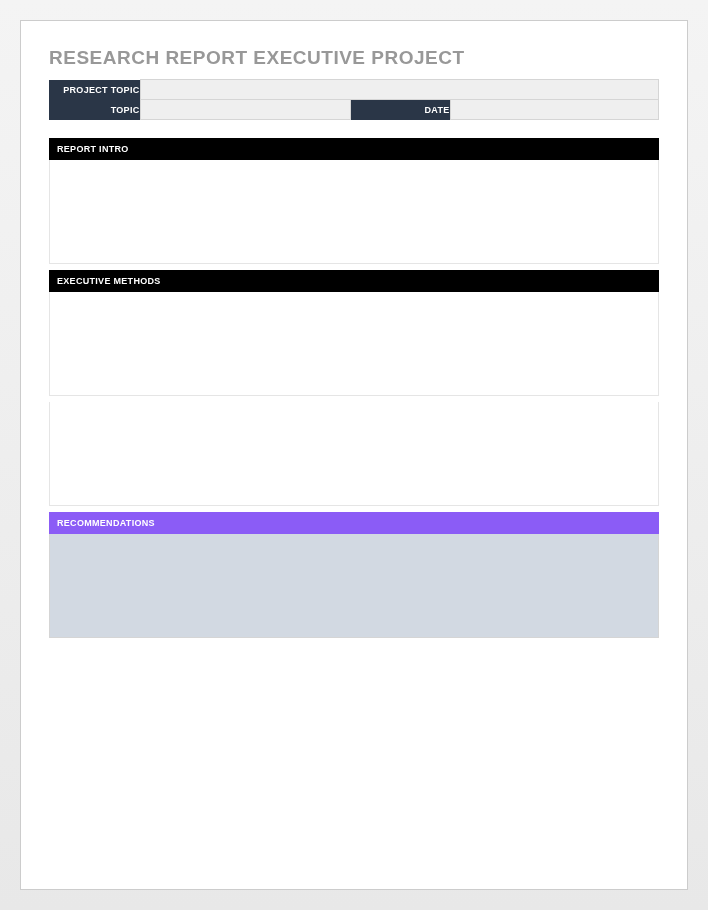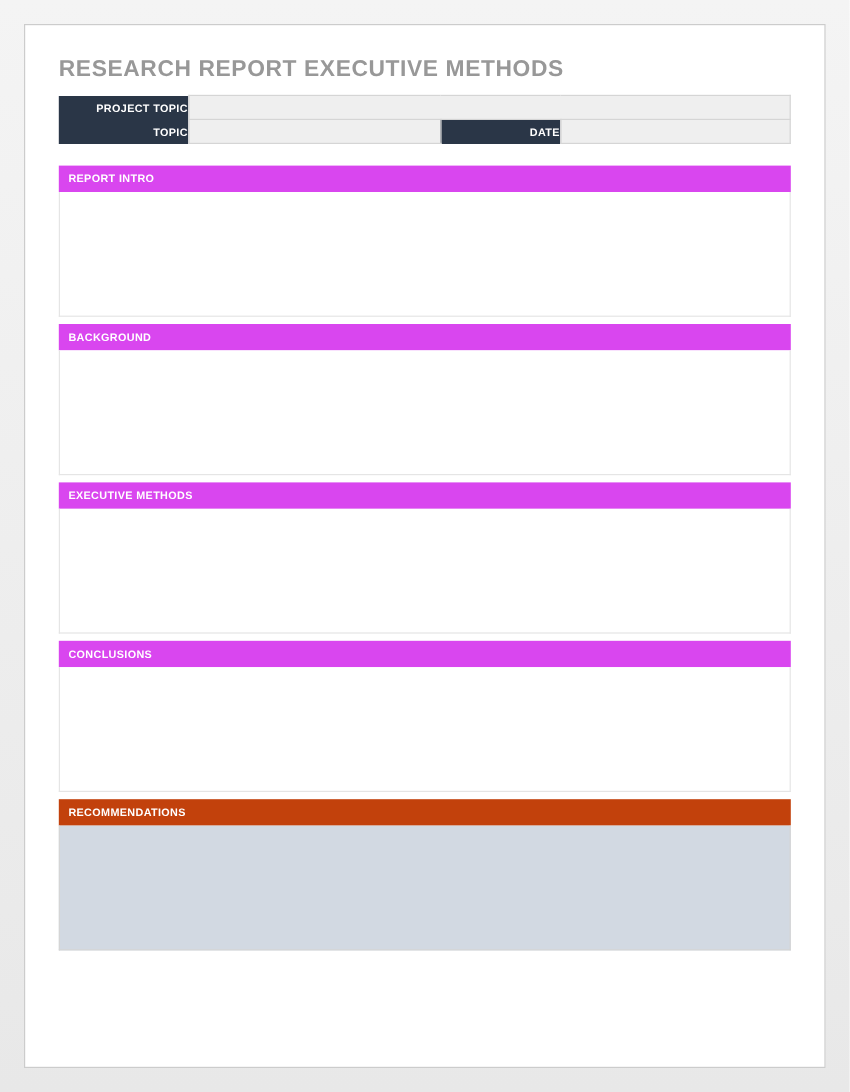--- a/index.html
+++ b/index.html
@@ -37,39 +37,39 @@
       padding: 0;
       height: 20px;
     }
     .label-cell {
       background: #2a3647;
       color: #ffffff;
       font-size: 9px;
       font-weight: bold;
       text-align: right;
       padding-right: 6px;
-      width: 108px;
+      width: 91px;
       letter-spacing: 0.3px;
       vertical-align: middle;
     }
     .input-cell {
       background: #efefef;
       border: 1px solid #d5d5d5;
     }
     .input-cell-wide {
       width: auto;
     }
     .date-label {
       width: 100px;
     }
     .section {
       margin-bottom: 6px;
     }
     .section-header {
-      background: #d946ef;
+      background: #000000;
       color: #ffffff;
       font-size: 9px;
       font-weight: bold;
       padding: 6px 8px;
       letter-spacing: 0.3px;
     }
     .section-body {
       background: #ffffff;
       height: 104px;
       border-left: 1px solid #e5e5e5;
@@ -77,28 +77,28 @@
       border-bottom: 1px solid #e5e5e5;
     }
     .section-body-shaded {
       background: #d2d9e2;
       height: 104px;
       border-left: 1px solid #d5d5d5;
       border-right: 1px solid #d5d5d5;
       border-bottom: 1px solid #d5d5d5;
     }
     .section-header-dark {
-      background: #c2410c;
+      background: #8b5cf6;
     }
   </style>
 </head>
 <body>
 
 <div class="page">
-  <div class="title">RESEARCH REPORT EXECUTIVE METHODS</div>
+  <div class="title">RESEARCH REPORT EXECUTIVE PROJECT</div>
 
   <table class="header-table">
     <tbody>
         <tr>
       <td class="label-cell">PROJECT TOPIC</td>
       <td class="input-cell input-cell-wide" colspan="3"></td>
     </tr>
     <tr>
       <td class="label-cell">TOPIC</td>
       <td class="input-cell" style="width:210px"></td>
@@ -106,32 +106,27 @@
       <td class="input-cell"></td>
     </tr>
   </tbody>
     </table>
 
   <div class="section">
     <div class="section-header">REPORT INTRO</div>
     <div class="section-body"></div>
   </div>
 
-  <div class="section">
-    <div class="section-header">BACKGROUND</div>
-    <div class="section-body"></div>
-  </div>
 
   <div class="section">
     <div class="section-header">EXECUTIVE METHODS</div>
     <div class="section-body"></div>
   </div>
 
   <div class="section">
-    <div class="section-header">CONCLUSIONS</div>
     <div class="section-body"></div>
   </div>
 
   <div class="section">
     <div class="section-header section-header-dark">RECOMMENDATIONS</div>
     <div class="section-body-shaded"></div>
   </div>
 </div>
 
 </body></html>

